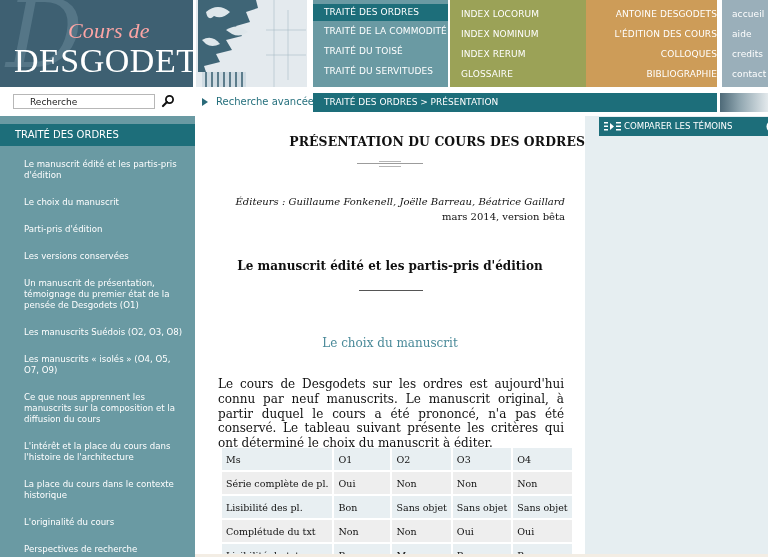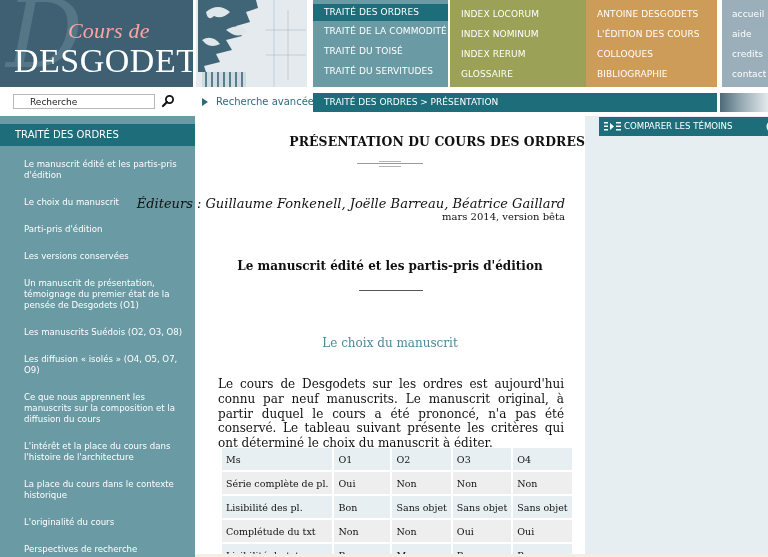--- a/index.html
+++ b/index.html
@@ -24,21 +24,21 @@
     font-size: 34px; color: #ffffff; letter-spacing: 0.5px;
   }
   .capital {
     position: absolute; left: 196px; top: 0; width: 111px; height: 87px;
     background: linear-gradient(135deg, #e6ecef 0%, #cfdbe2 100%); overflow: hidden;
   }
 
   .nav-col { position: absolute; top: 0; height: 87px; }
   .nav-col.c1 { left: 313px; width: 135px; background: #6a9aa3; }
   .nav-col.c2 { left: 450px; width: 141px; background: #9ba257; }
-  .nav-col.c3 { left: 586px; width: 131px; background: #cd9c58; }
+  .nav-col.c3 { left: 586px; width: 131px; background: #cd9c58; text-align: right; }
   .nav-col.c4 { left: 722px; width: 46px; background: #9aafba; }
   .nav-item {
     display: block; height: 20px; line-height: 20px; padding-left: 11px;
     font-size: 9px; color: #ffffff; letter-spacing: 0.1px; white-space: nowrap;
     cursor: pointer;
   }
   .nav-col.c1 .nav-item:first-child { margin-top: 4px; background: #1d6e7a; height: 17px; line-height: 17px; }
   .nav-col.c1 .nav-item:nth-child(2) { margin-top: 0px; }
   .nav-col .nav-item:first-child { margin-top: 4px; }
   .nav-col.c4 .nav-item { padding-left: 10px; font-size: 9px; }
@@ -88,21 +88,21 @@
   }
   .main h1 {
     position: absolute; left: 0; top: 18px; width: 390px; text-align: right;
     font-size: 12.4px; font-weight: bold; letter-spacing: 0.1px;
   }
   .ornament { position: absolute; left: 162px; top: 44px; width: 66px; height: 10px; }
   .ornament .l1 { position: absolute; left: 0; top: 3px; width: 66px; height: 1px; background: #9c9c9c; }
   .ornament .l2 { position: absolute; left: 22px; top: 1px; width: 22px; height: 1px; background: #b5b5b5; }
   .ornament .l3 { position: absolute; left: 22px; top: 6px; width: 22px; height: 1px; background: #b5b5b5; }
   .editors {
-    position: absolute; right: 20px; top: 80px; font-size: 13px; font-style: italic; text-align: center;
+    position: absolute; right: 20px; top: 80px; font-size: 10px; font-style: italic; text-align: center;
     white-space: nowrap;
   }
   .date {
     position: absolute; right: 20px; top: 95px; font-size: 10px; text-align: right;
   }
   .main h2 {
     position: absolute; left: 0; top: 143px; width: 390px; text-align: center;
     font-size: 12px; font-weight: bold;
   }
   .h2-rule { position: absolute; left: 164px; top: 174px; width: 64px; height: 1px; background: #555; }
@@ -221,21 +221,21 @@
 <aside class="sidebar">
   <div class="sb-top"></div>
   <div class="sb-title">TRAITÉ DES ORDRES</div>
   <ul>
     <li>Le manuscrit édité et les partis-pris d'édition</li>
     <li>Le choix du manuscrit</li>
     <li>Parti-pris d'édition</li>
     <li>Les versions conservées</li>
     <li>Un manuscrit de présentation, témoignage du premier état de la pensée de Desgodets (O1)</li>
     <li>Les manuscrits Suédois (O2, O3, O8)</li>
-    <li>Les diffusion « isolés » (O4, O5, O7, O9)</li>
+    <li>Les manuscrits « isolés » (O4, O5, O7, O9)</li>
     <li>Ce que nous apprennent les manuscrits sur la composition et la diffusion du cours</li>
     <li>L'intérêt et la place du cours dans l'histoire de l'architecture</li>
     <li>La place du cours dans le contexte historique</li>
     <li>L'originalité du cours</li>
     <li>Perspectives de recherche</li>
   </ul>
 </aside>
 
 <main class="main">
   <h1>PRÉSENTATION DU COURS DES ORDRES</h1>

